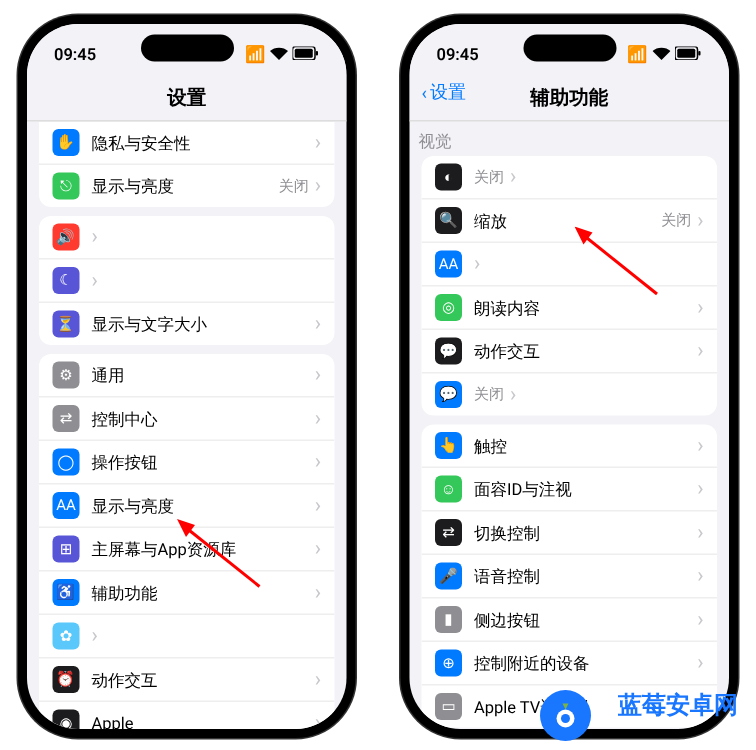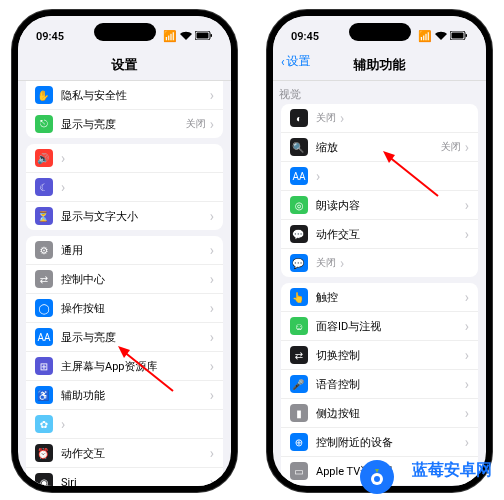--- a/index.html
+++ b/index.html
@@ -238,21 +238,21 @@
             <span class="cell-icon ic-lightblue">✿</span>
             <span class="chevron">›</span>
           </div>
           <div class="cell">
             <span class="cell-icon ic-black">⏰</span>
             <span class="cell-label">动作交互</span>
             <span class="chevron">›</span>
           </div>
           <div class="cell">
             <span class="cell-icon ic-black">◉</span>
-            <span class="cell-label">Siri</span>
+            <span class="cell-label">Apple</span>
             <span class="chevron">›</span>
           </div>
 
         </div>
       </div>
       <svg class="arrow-annotation" style="left:100px;top:330px" width="60" height="50">
           <line x1="55" y1="45" x2="5" y2="5" stroke="#ff0000" stroke-width="2"></line>
           <polygon points="0,0 12,4 6,12" fill="#ff0000"></polygon>
         </svg>
     </div>

